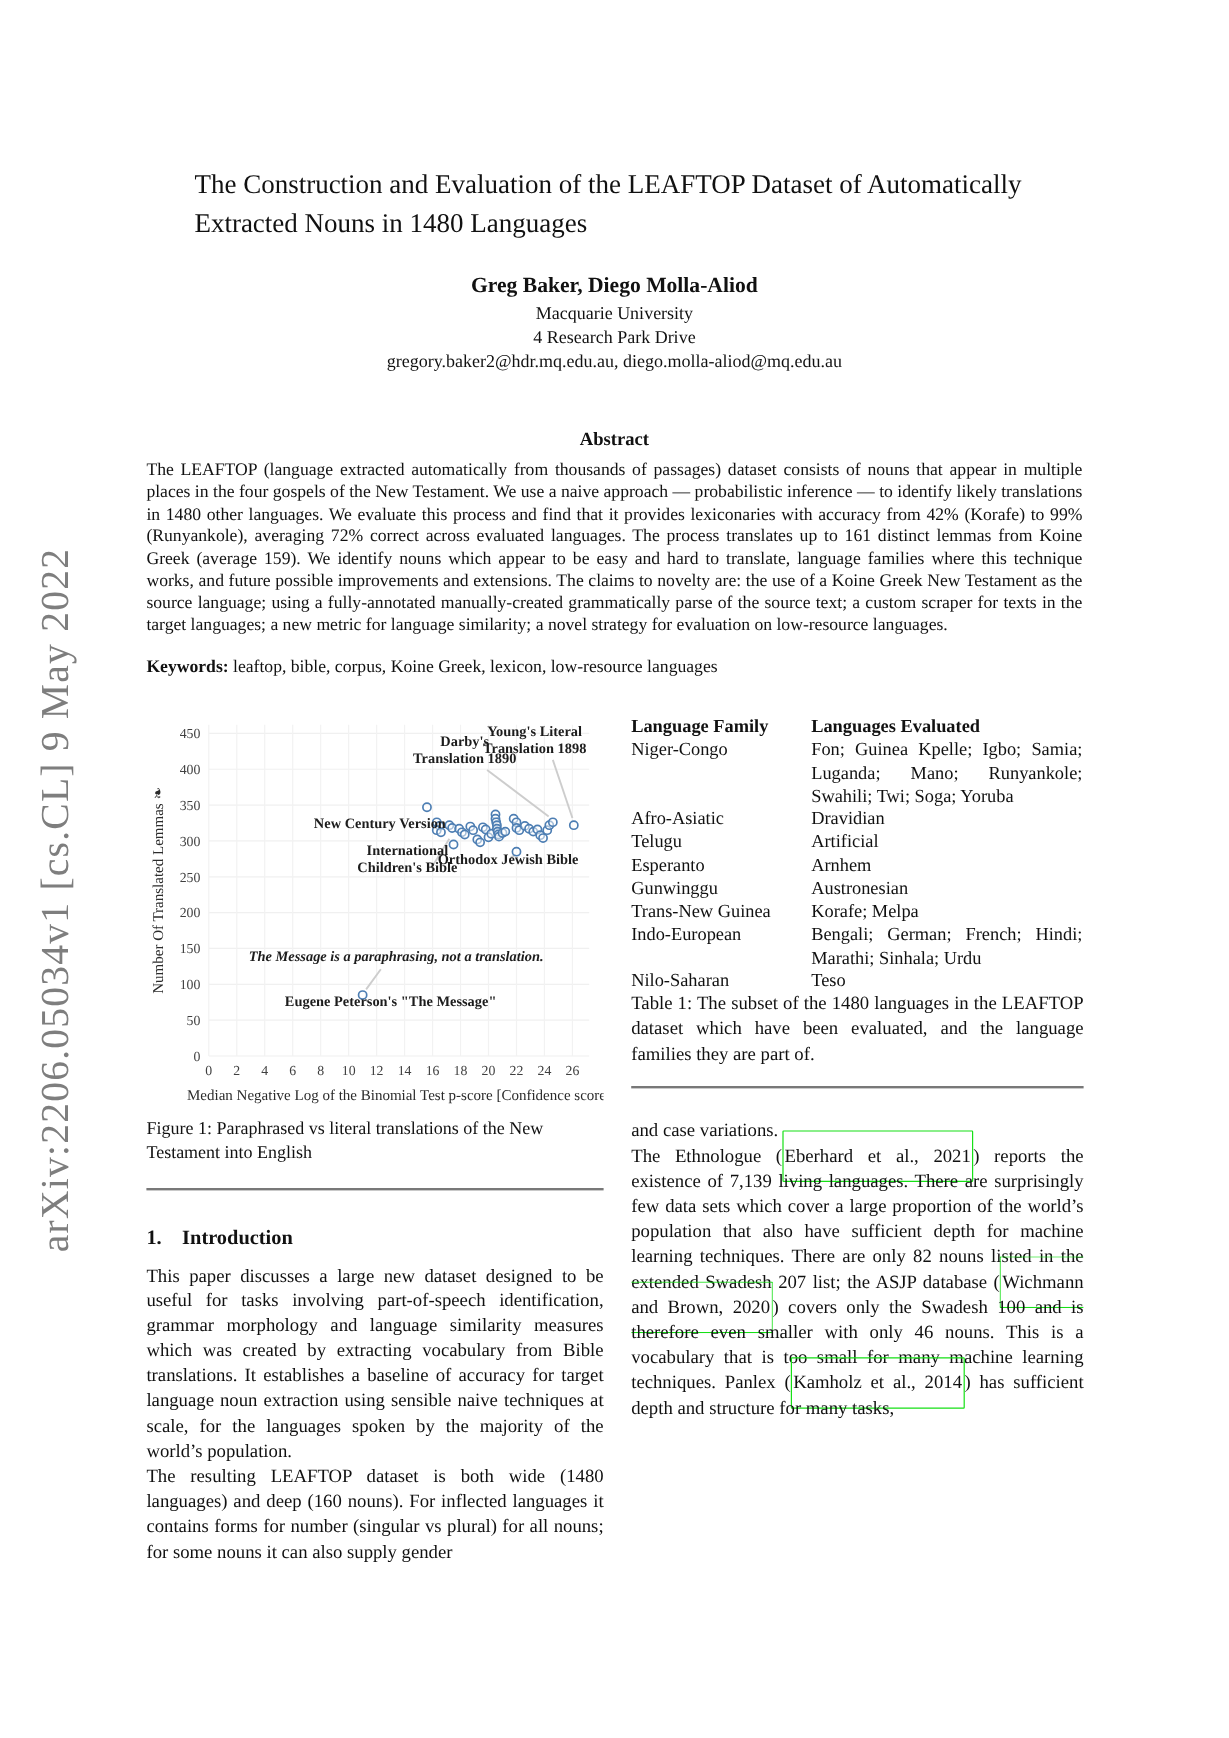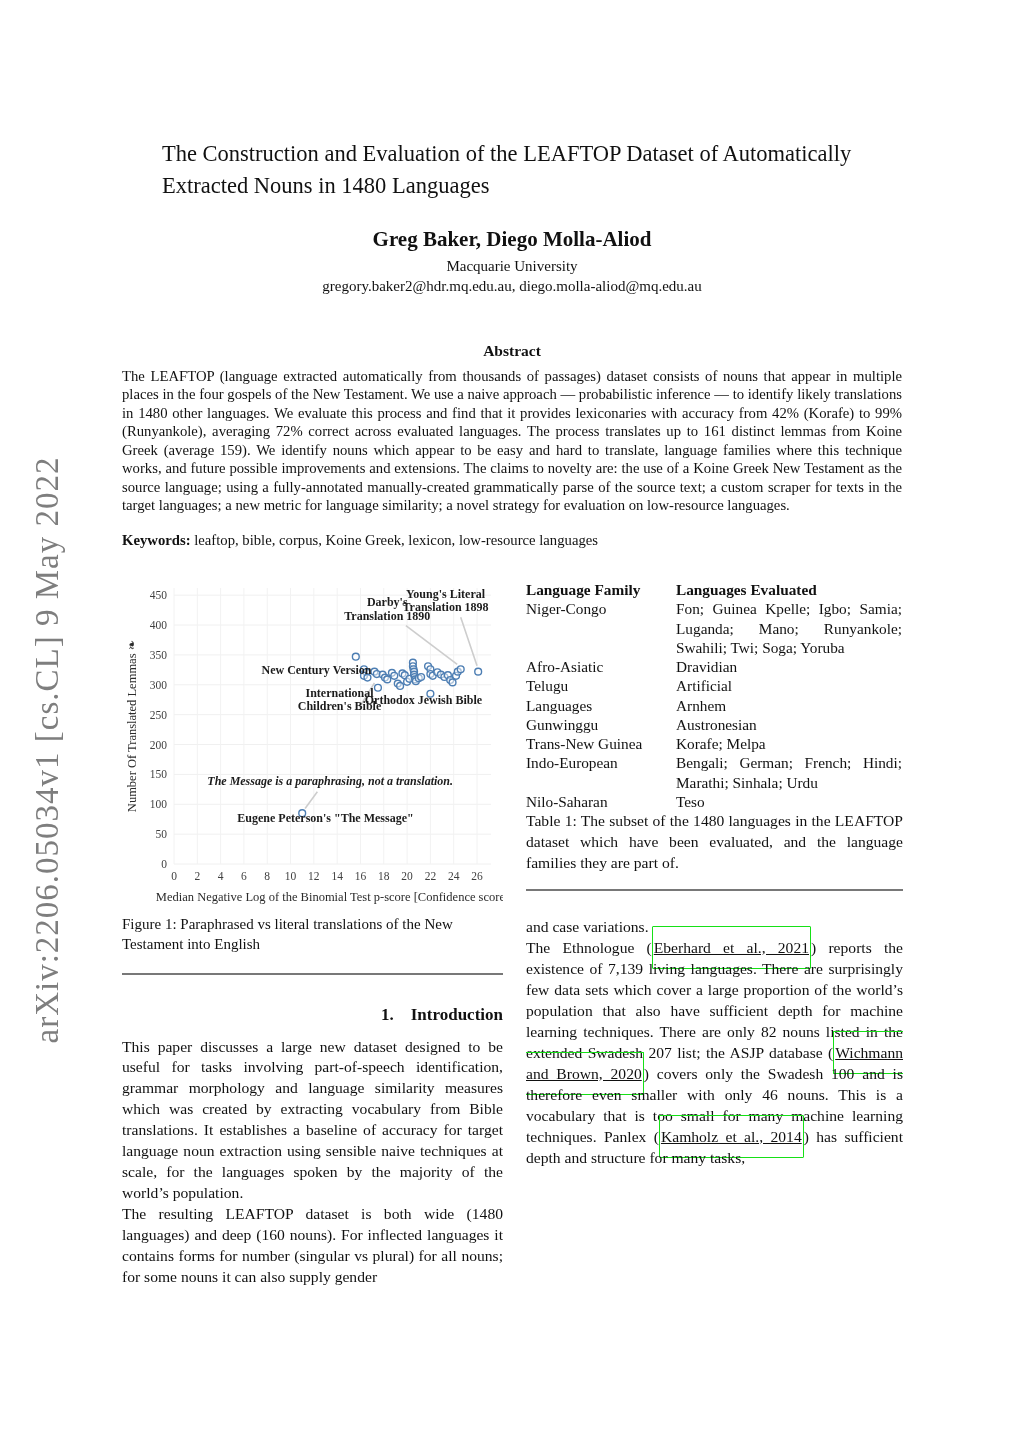--- a/index.html
+++ b/index.html
@@ -2,53 +2,54 @@
 <html><head>
 <meta charset="utf-8">
 <style>
   html,body{margin:0;padding:0;background:#ffffff;}
   body{width:1024px;height:1448px;position:relative;overflow:hidden;
        font-family:"Liberation Serif","DejaVu Serif",serif;color:#111;}
   .arxiv-strip{position:absolute;top:750px;left:47px;transform:translate(-50%,-50%) rotate(-90deg);
        white-space:nowrap;font-size:33px;color:#7e7e7e;letter-spacing:1px;}
   .content{padding:138px 122px 0 122px;}
   .title{font-size:22.5px;font-weight:normal;text-align:left;line-height:1.42;margin:0 auto;max-width:700px;}
-  .authors{margin-top:25px;font-size:21px;font-weight:bold;text-align:center;}
+  .authors{margin-top:25px;font-size:18px;font-weight:bold;text-align:center;}
   .affil{font-size:15px;text-align:center;margin-top:6px;}
   .affil2{font-size:15px;text-align:center;margin-top:3px;}
   .emails{font-size:15px;text-align:center;margin-top:3px;}
   .abstract-head{margin-top:47px;font-size:15.5px;font-weight:bold;text-align:center;}
   .abstract-text{margin-top:7px;font-size:14.7px;line-height:1.26;text-align:justify;}
   .keywords{margin-top:17px;font-size:14.7px;}
   .keywords b{font-weight:bold;text-align:center;}
   .cols{display:flex;gap:23px;margin-top:31px;align-items:flex-start;}
   .col-left{width:381px;flex:none;}
   .col-right{width:377px;flex:none;}
   .fig-caption{font-size:15px;line-height:1.35;text-align:left;}
   .col-rule{border:none;border-top:2px solid #787878;margin:18px 0 0 0;}
-  .sec-head{margin-top:30px;font-size:17px;font-weight:bold;text-align:right;white-space:pre;}
+  .sec-head{margin-top:30px;font-size:17px;font-weight:bold;text-align:left;white-space:pre;}
   .para{margin-top:12px;font-size:15.6px;line-height:1.345;text-align:justify;}
   .para + .para{margin-top:0;}
   .lang-table{display:grid;grid-template-columns:150px 1fr;font-size:15.3px;line-height:1.26;}
   .lang-table .hdr{font-weight:bold;}
   .lang-table .cell-langs{text-align:justify;padding-right:1px;}
   .tbl-caption{font-size:15.6px;line-height:1.34;text-align:justify;}
-  .cite{border:1.5px solid #16e016;border-radius:1px;padding:12px 1px;text-decoration:underline;}
+  .cite{border:1.5px solid #16e016;border-radius:1px;padding:12px 1px;}
   svg text{font-family:"Liberation Serif","DejaVu Serif",serif;}
 </style>
 </head>
 <body>
 
 <div class="arxiv-strip">arXiv:2206.05034v1  [cs.CL]  9 May 2022</div>
 
 <div class="content">
 
   <div class="title">The Construction and Evaluation of the LEAFTOP Dataset of Automatically Extracted Nouns in 1480 Languages</div>
   <div class="authors">Greg Baker, Diego Molla-Aliod</div>
   <div class="affil">Macquarie University</div>
+  <div class="affil2">4 Research Park Drive</div>
   <div class="emails">gregory.baker2@hdr.mq.edu.au, diego.molla-aliod@mq.edu.au</div>
 
   <div class="abstract-head">Abstract</div>
   <div class="abstract-text">The LEAFTOP (language extracted automatically from thousands of passages) dataset consists of nouns that appear in multiple places in the four gospels of the New Testament.  We use a naive approach — probabilistic inference — to identify likely translations in 1480 other languages.  We evaluate this process and find that it provides lexiconaries with accuracy from 42% (Korafe) to 99% (Runyankole), averaging 72% correct across evaluated languages.  The process translates up to 161 distinct lemmas from Koine Greek (average 159).  We identify nouns which appear to be easy and hard to translate, language families where this technique works, and future possible improvements and extensions.  The claims to novelty are: the use of a Koine Greek New Testament as the source language; using a fully-annotated manually-created grammatically parse of the source text; a custom scraper for texts in the target languages; a new metric for language similarity; a novel strategy for evaluation on low-resource languages.</div>
 
   <div class="keywords">
     <b>Keywords:</b><span> leaftop, bible, corpus, Koine Greek, lexicon, low-resource languages</span>
   </div>
 
   <div class="cols">
@@ -175,21 +176,21 @@
     <div class="col-right">
       <div class="lang-table" id="lang-table">
           <div class="hdr">Language Family</div>
           <div class="hdr">Languages Evaluated</div>
           <div class="cell-family">Niger-Congo</div>
           <div class="cell-langs">Fon; Guinea Kpelle; Igbo; Samia; Luganda; Mano; Runyankole; Swahili; Twi; Soga; Yoruba</div>
           <div class="cell-family">Afro-Asiatic</div>
           <div class="cell-family">Dravidian</div>
           <div class="cell-langs">Telugu</div>
           <div class="cell-family">Artificial</div>
-          <div class="cell-langs">Languages</div>
+          <div class="cell-langs">Esperanto</div>
           <div class="cell-family">Arnhem</div>
           <div class="cell-langs">Gunwinggu</div>
           <div class="cell-family">Austronesian</div>
           <div class="cell-family">Trans-New Guinea</div>
           <div class="cell-langs">Korafe; Melpa</div>
           <div class="cell-family">Indo-European</div>
           <div class="cell-langs">Bengali; German; French; Hindi; Marathi; Sinhala; Urdu</div>
           <div class="cell-family">Nilo-Saharan</div>
           <div class="cell-langs">Teso</div>
         </div>

